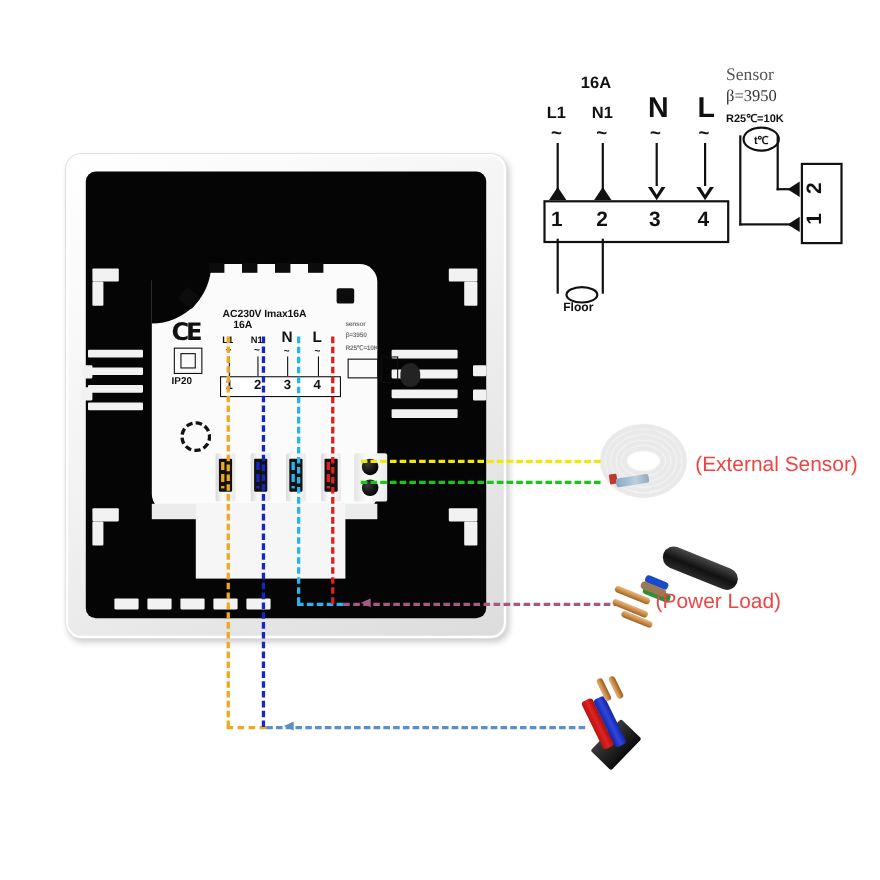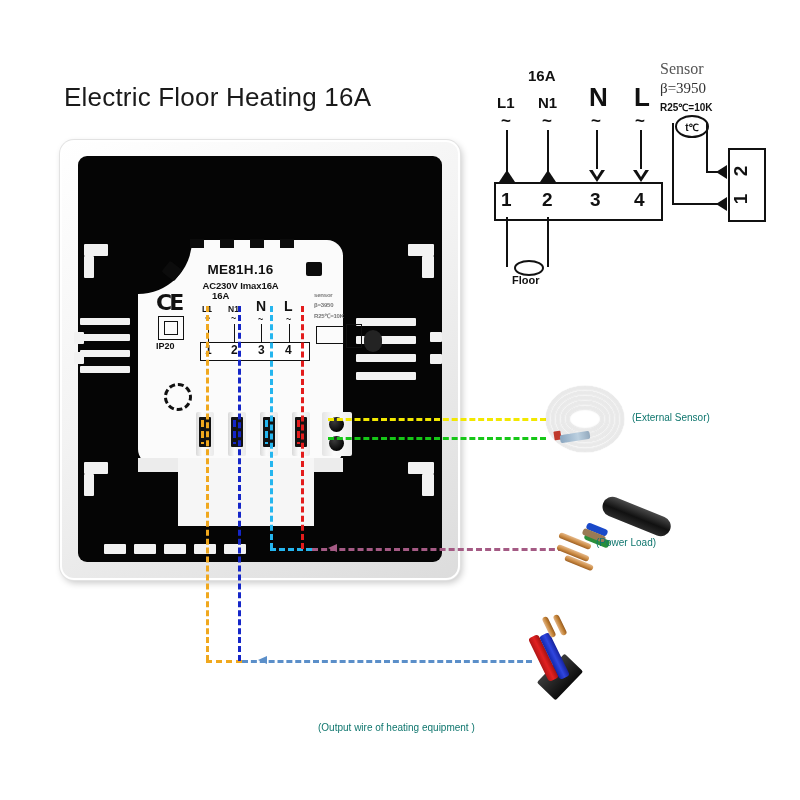--- a/index.html
+++ b/index.html
@@ -180,21 +180,21 @@
     transform:rotate(-90deg);transform-origin:center;
   }
   .tri-left{
     position:absolute;width:0;height:0;
     border-top:7px solid transparent;border-bottom:7px solid transparent;
     border-right:11px solid #111;
   }
 
   
   .caption{
-    position:absolute;font-size:10px;color:#0f766e;white-space:nowrap;
+    position:absolute;font-size:19px;color:#ef4444;white-space:nowrap;
   }
 
   
   #coil{left:546px;top:386px;width:78px;height:66px;}
   .coil-ring{
     position:absolute;border-radius:50%;
     border:3px solid #e9e9e9;
     box-shadow:inset 0 0 2px rgba(0,0,0,.25),0 0 1px rgba(0,0,0,.3);
     background:transparent;
   }
@@ -243,21 +243,20 @@
     background:linear-gradient(90deg,#e2b487,#c48437 55%,#96591f);
     transform:rotate(-26deg);
   }
   #bottom-caption{left:318px;top:722px;}
 </style>
 </head>
 <body>
 
 <div id="stage">
 
-  <div class="abs" id="title">Electric Floor Heating 16A</div>
 
   <div class="abs" id="device">
     <div class="frame">
       <div class="frame-inner-shade"></div>
     </div>
     <div class="cavity"></div>
 
     <div class="clip" style="left:24px;top:104px;width:24px;height:12px;"></div>
     <div class="clip" style="left:24px;top:116px;width:10px;height:22px;"></div>
     <div class="clip" style="left:348px;top:104px;width:26px;height:12px;"></div>
@@ -293,21 +292,20 @@
     <div class="module">
       <div class="module-cut-tl"></div>
 
       <div class="mod-tab" style="left:52px;top:-1px;width:14px;height:9px;"></div>
       <div class="mod-tab" style="left:82px;top:-1px;width:14px;height:9px;"></div>
       <div class="mod-tab" style="left:112px;top:-1px;width:14px;height:9px;"></div>
       <div class="mod-tab" style="left:142px;top:-1px;width:14px;height:9px;"></div>
       <div class="mod-notch" style="left:26px;top:24px;width:16px;height:14px;transform:rotate(38deg);"></div>
       <div class="mod-notch" style="left:168px;top:22px;width:16px;height:14px;"></div>
 
-      <div class="mod-title">ME81H.16</div>
       <div class="mod-sub">AC230V Imax16A</div>
 
       <div class="ce-mark">CE</div>
       <div class="ip-box"></div>
       <div class="ip-label">IP20</div>
       <div class="rot-mark"></div>
 
       <div class="mini">
         <div class="mini-16a">16A</div>
         <div class="mini-lbl" style="left:6px;top:14px;">L1</div>
@@ -457,15 +455,14 @@
   </div>
   <div class="abs caption" style="left:596px;top:537px;">(Power Load)</div>
 
   <div class="abs" id="outwire">
     <div class="ow-black"></div>
     <div class="ow-red"></div>
     <div class="ow-blue"></div>
     <div class="ow-cu" style="left:30px;top:4px;"></div>
     <div class="ow-cu" style="left:41px;top:2px;"></div>
   </div>
-  <div class="abs caption" id="bottom-caption">(Output wire of heating equipment )</div>
 
 </div>
 
 </body></html>

